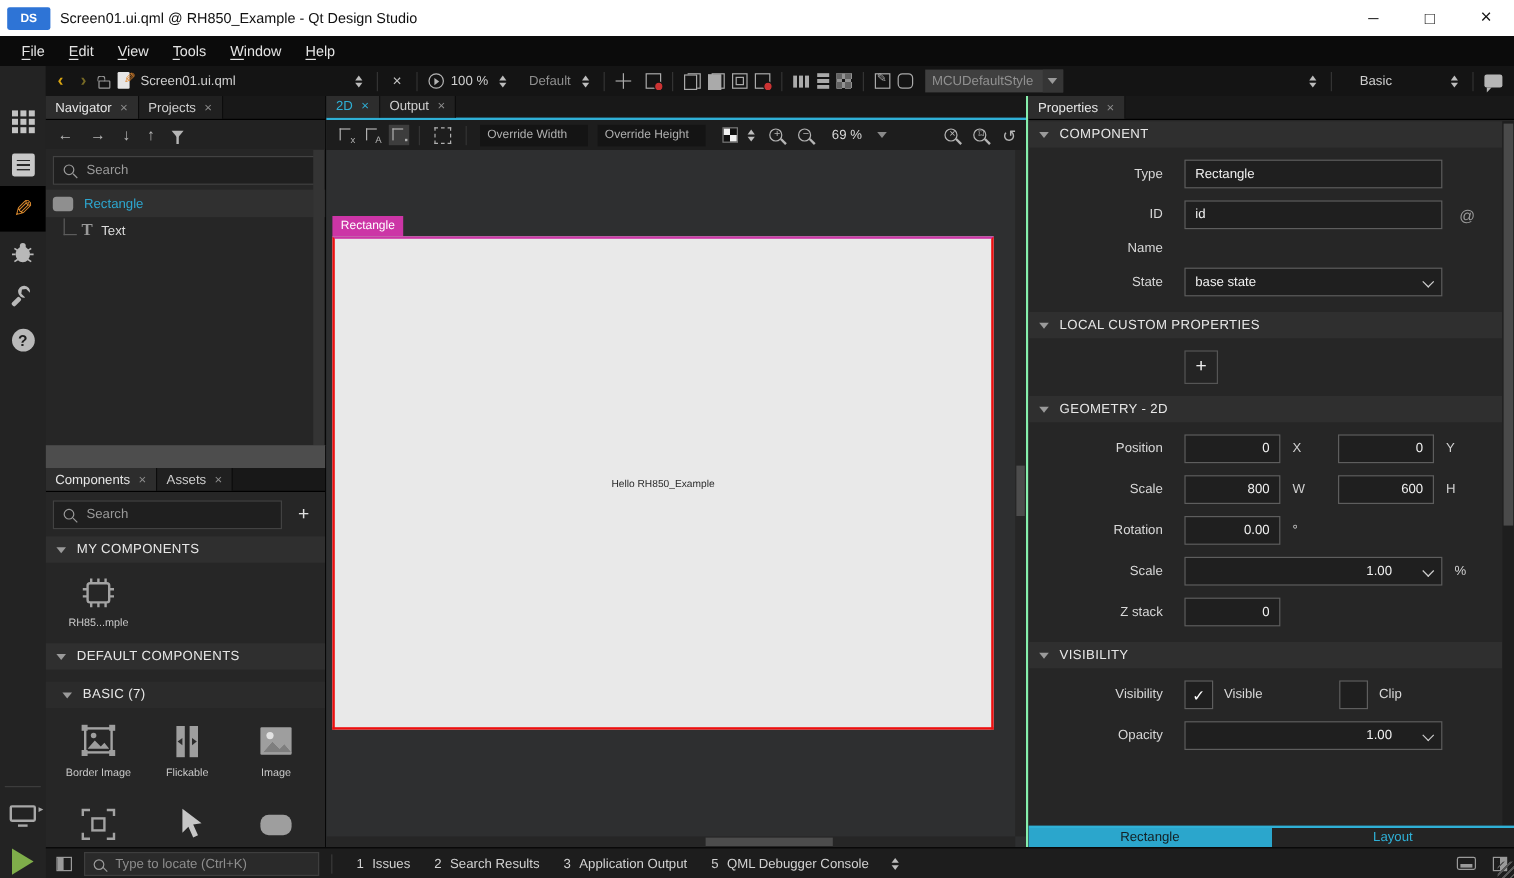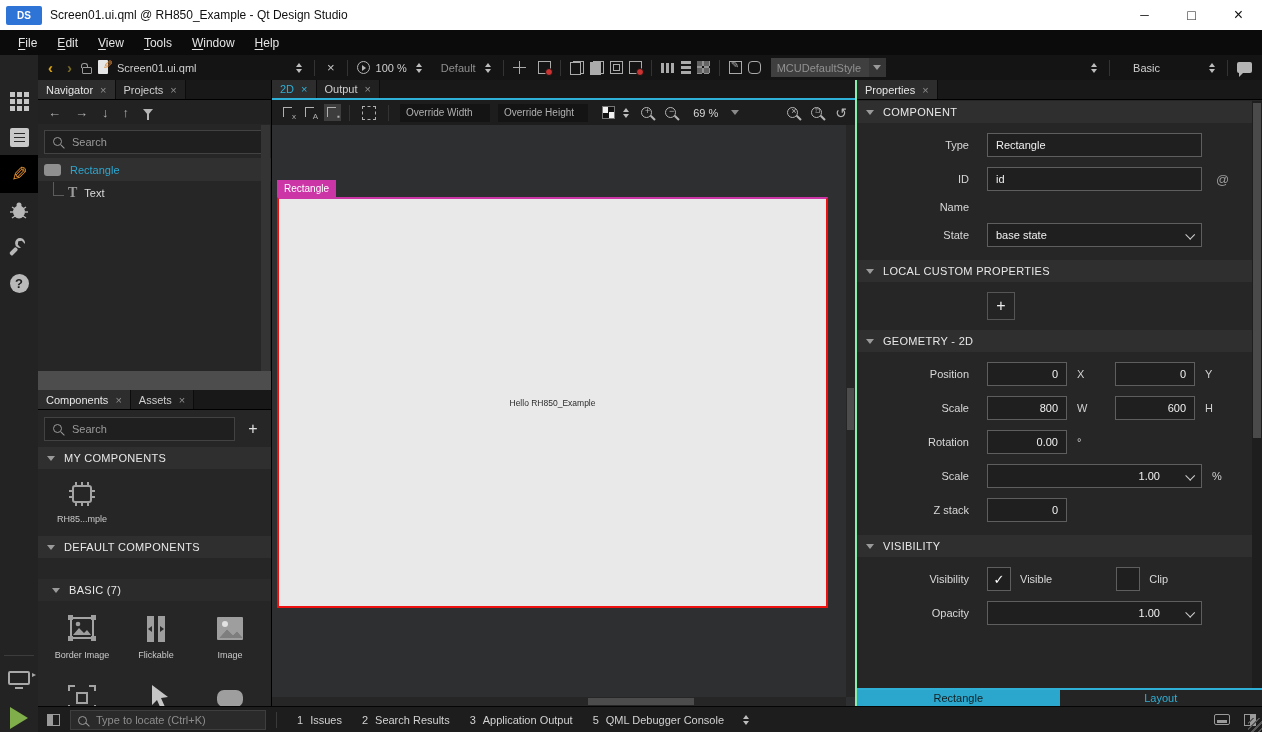--- a/index.html
+++ b/index.html
@@ -411,21 +411,21 @@
             <line x1="28" y1="18" x2="32" y2="18"></line>
         </g>
       </svg>
       <span class="lbl">RH85...mple</span>
     </div>
   </div>
   <div class="sect-head" style="margin-top:4px;">
     <span class="sect-arrow"></span>
     <span>DEFAULT COMPONENTS</span>
   </div>
-  <div class="sect-head" style="background:#2b2b2b; margin-top:21px; padding-left:14px;">
+  <div class="sect-head" style="background:#2b2b2b; margin-top:10px; padding-left:14px;">
     <span class="sect-arrow"></span>
     <span>BASIC (7)</span>
   </div>
   <div class="comp-grid" style="gap:10px; padding-top:12px;">
     <div class="comp-cell">
       <svg width="34" height="32" viewBox="0 0 34 32">
         <rect x="6" y="5" width="22" height="20" class="st"></rect>
         <rect x="3" y="2" width="5" height="5" class="fl"></rect>
           <rect x="26" y="2" width="5" height="5" class="fl"></rect>
         <rect x="3" y="23" width="5" height="5" class="fl"></rect>

